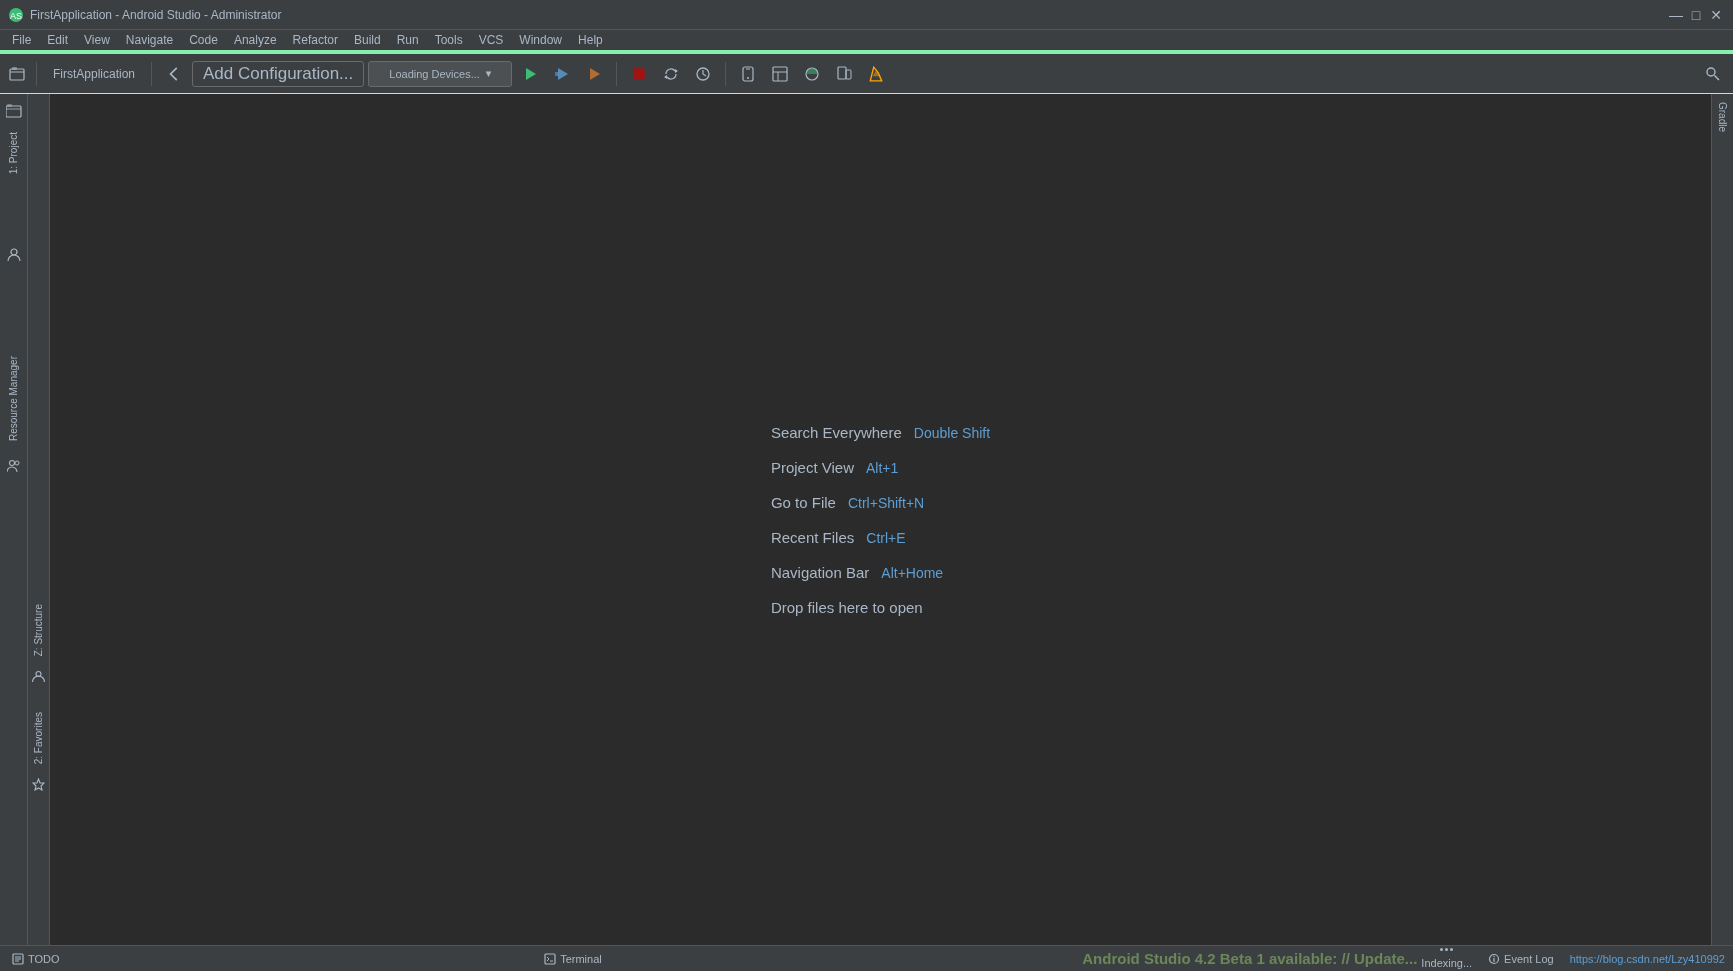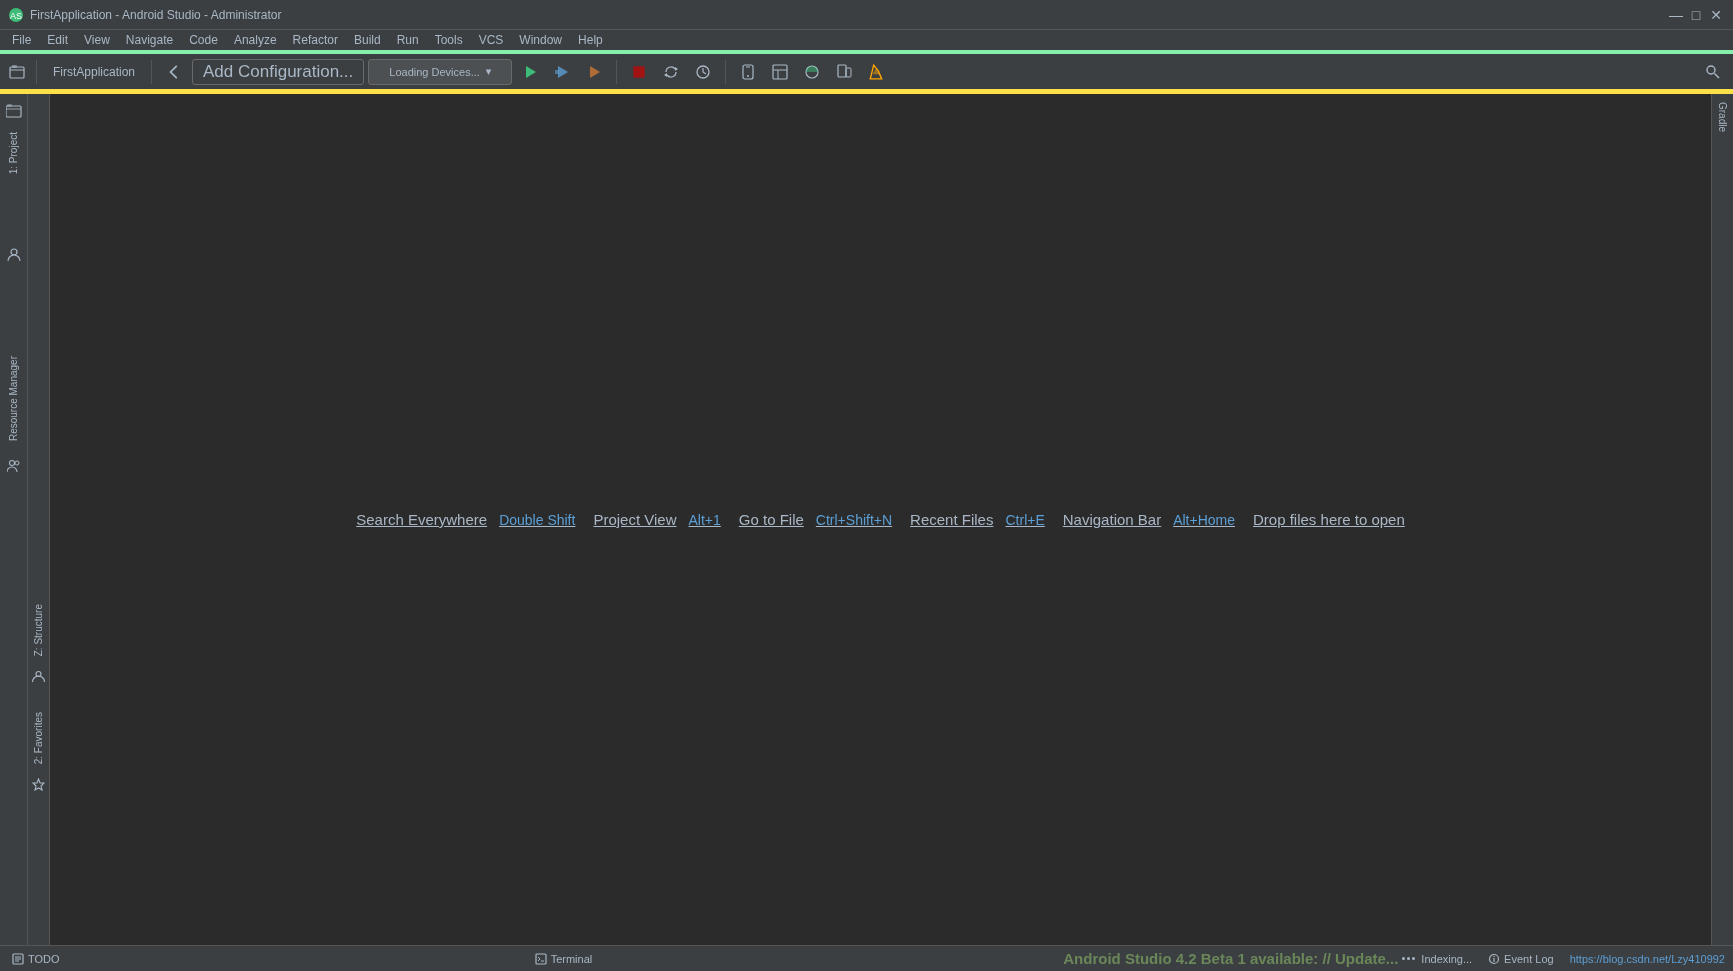--- a/index.html
+++ b/index.html
@@ -74,21 +74,21 @@
     }
 
     
     .toolbar {
       height: 40px;
       background: #3c3f41;
       display: flex;
       align-items: center;
       padding: 0 6px;
       gap: 4px;
-      border-bottom: 5px solid #fde047;
+      border-bottom: 1px solid #fde047;
     }
     .toolbar-project-label {
       font-size: 12px;
       color: #a9b7c6;
       padding: 0 8px;
       font-weight: 500;
     }
     .toolbar-separator {
       width: 1px;
       height: 24px;
@@ -166,23 +166,22 @@
       background: #2b2b2b;
       display: flex;
       flex-direction: column;
       align-items: center;
       justify-content: center;
       position: relative;
     }
 
     .welcome-content {
       display: flex;
-      flex-direction: row;
+      flex-direction: column;
       gap: 18px;
-      text-decoration: underline;
     }
 
     .welcome-row {
       display: flex;
       align-items: baseline;
       gap: 12px;
       font-size: 15px;
     }
 
     .welcome-label {
@@ -522,21 +521,21 @@
           <path d="M3 4l2 2-2 2" stroke="#a9b7c6" stroke-width="1" fill="none"></path>
           <line x1="6" y1="8" x2="9" y2="8" stroke="#a9b7c6" stroke-width="1"></line>
         </svg>
       <span>Terminal</span>
     </div>
 
     <span class="status-text">Android Studio 4.2 Beta 1 available: // Update...</span>
   </div>
 
   <div class="bottom-bar-right">
-    <div style="display:flex;align-items:center;gap:6px;">
+    <div style="display:flex;align-items:center;gap:6px;flex-direction:column;">
       <div class="spinner">
         <div class="spinner-dot"></div>
         <div class="spinner-dot"></div>
         <div class="spinner-dot"></div>
       </div>
       <span class="indexing-text">Indexing...</span>
     </div>
 
     <div class="bottom-tab">
       <svg width="12" height="12" viewBox="0 0 12 12">

